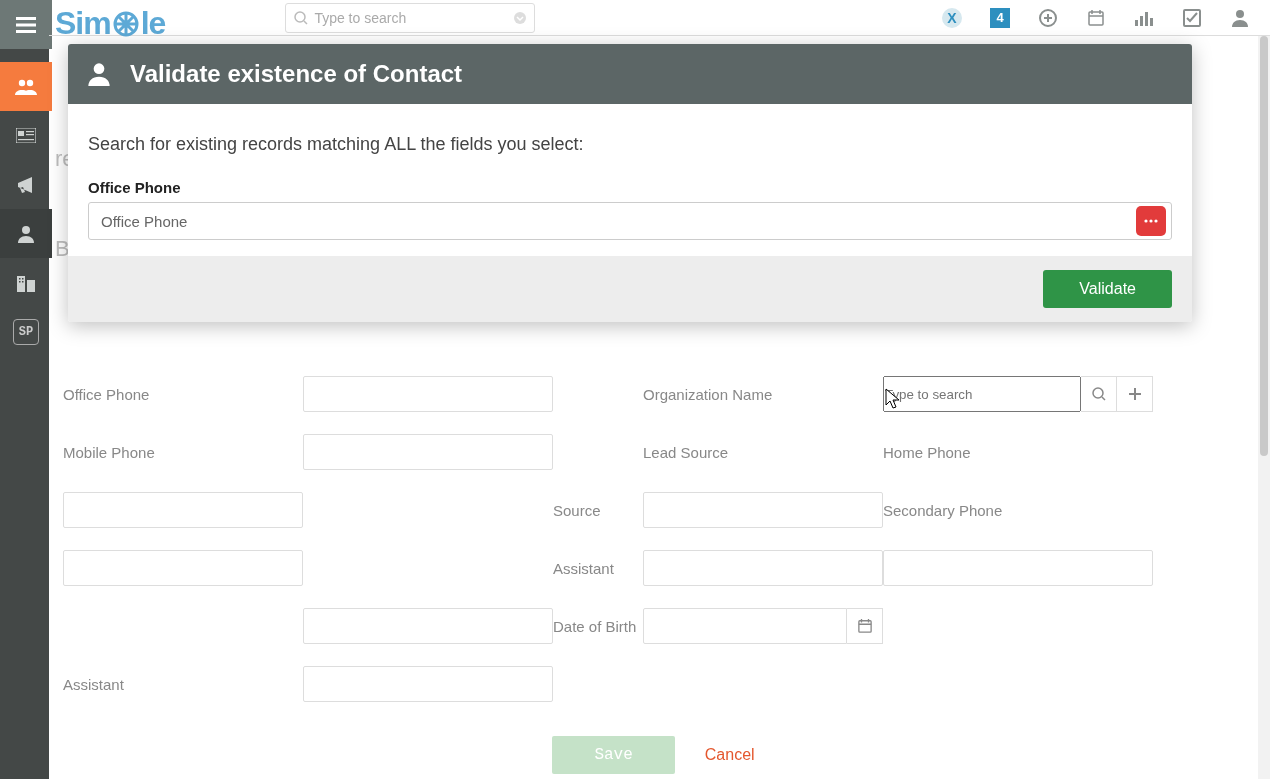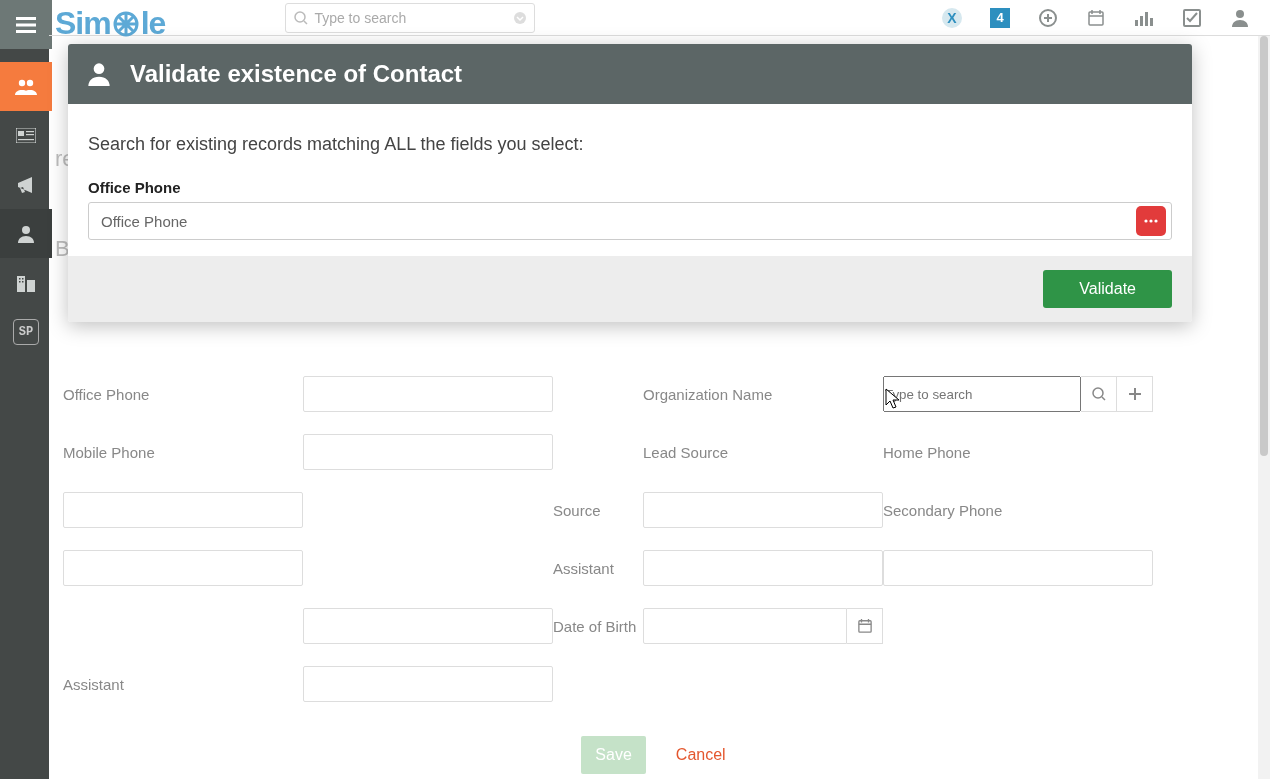--- a/index.html
+++ b/index.html
@@ -160,24 +160,25 @@
     position: absolute;
     bottom: 0; left: 0; right: 0;
     height: 48px;
     display:flex; align-items:center; justify-content:center;
     gap: 30px;
   }
   .btn-save {
     background: #c5e2c8;
     color: #fff;
     border: none;
-    padding: 10px 14px;
+    padding: 10px 42px;
     font-size: 16px;
     border-radius: 2px;
     cursor: pointer;
+    font-family: Liberation Mono, monospace;
   }
   .btn-cancel-link {
     color: #e4572e;
     font-size: 16px;
     background: none; border: none; cursor: pointer;
   }
 
   
   .modal {
     position: absolute;

